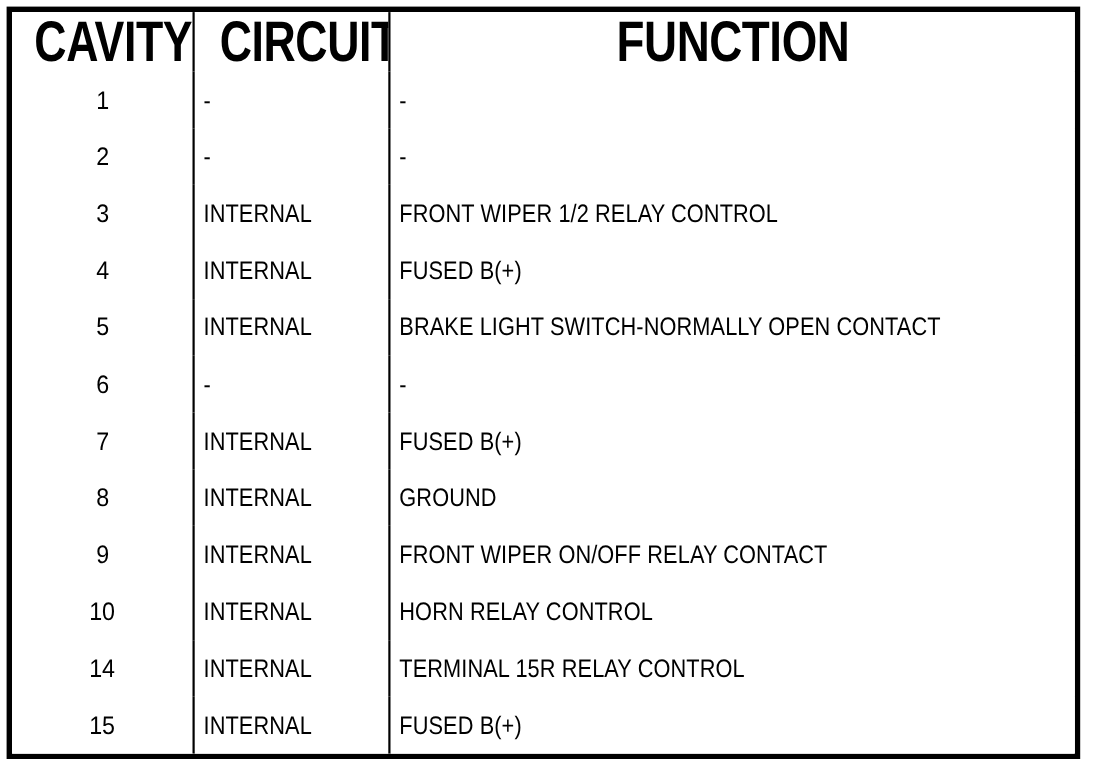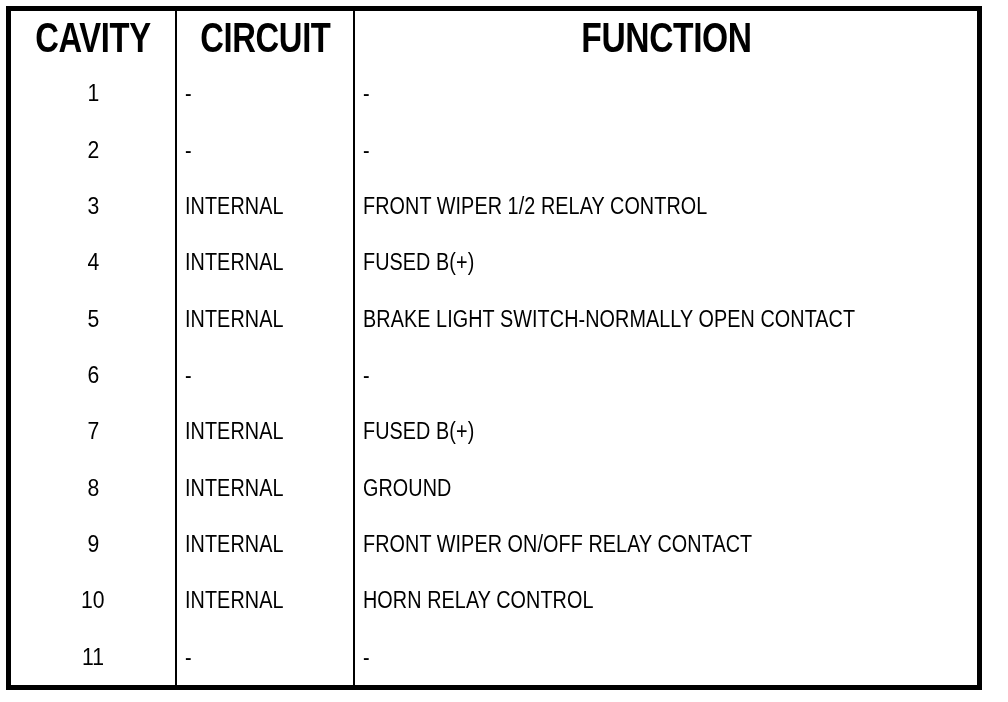--- a/index.html
+++ b/index.html
@@ -62,21 +62,21 @@
     border-right: 2px solid #000000;
   }
 
   
   thead tr { height: 54px; }
 
   thead th {
     border-bottom: 3px solid #000000;
     text-align: center;
     font-weight: bold;
-    font-size: 42px;
+    font-size: 52px;
     line-height: 44px;
     letter-spacing: -0.5px;
     white-space: nowrap;
     overflow: hidden;
   }
   thead th .hdr {
     display: inline-block;
     transform: scaleX(0.80);
     transform-origin: center center;
   }
@@ -185,21 +185,26 @@
             <td class="cavity sep-r"><span class="val">9</span></td>
             <td class="circuit sep-r"><span class="val">INTERNAL</span></td>
             <td class="func"><span class="val">FRONT WIPER ON/OFF RELAY CONTACT</span></td>
           </tr>
           <tr>
             <td class="cavity sep-r"><span class="val">10</span></td>
             <td class="circuit sep-r"><span class="val">INTERNAL</span></td>
             <td class="func"><span class="val">HORN RELAY CONTROL</span></td>
           </tr>
           <tr>
-            <td class="cavity sep-r"><span class="val">11</span></td>
-            <td class="circuit sep-r"><span class="val">-</span></td>
-            <td class="func"><span class="val">-</span></td>
+            <td class="cavity sep-r"><span class="val">14</span></td>
+            <td class="circuit sep-r"><span class="val">INTERNAL</span></td>
+            <td class="func"><span class="val">TERMINAL 15R RELAY CONTROL</span></td>
+          </tr>
+          <tr>
+            <td class="cavity sep-r"><span class="val">15</span></td>
+            <td class="circuit sep-r"><span class="val">INTERNAL</span></td>
+            <td class="func"><span class="val">FUSED B(+)</span></td>
           </tr>
         </tbody>
     </table>
   </div>
 
 </div>
 
 </body></html>

